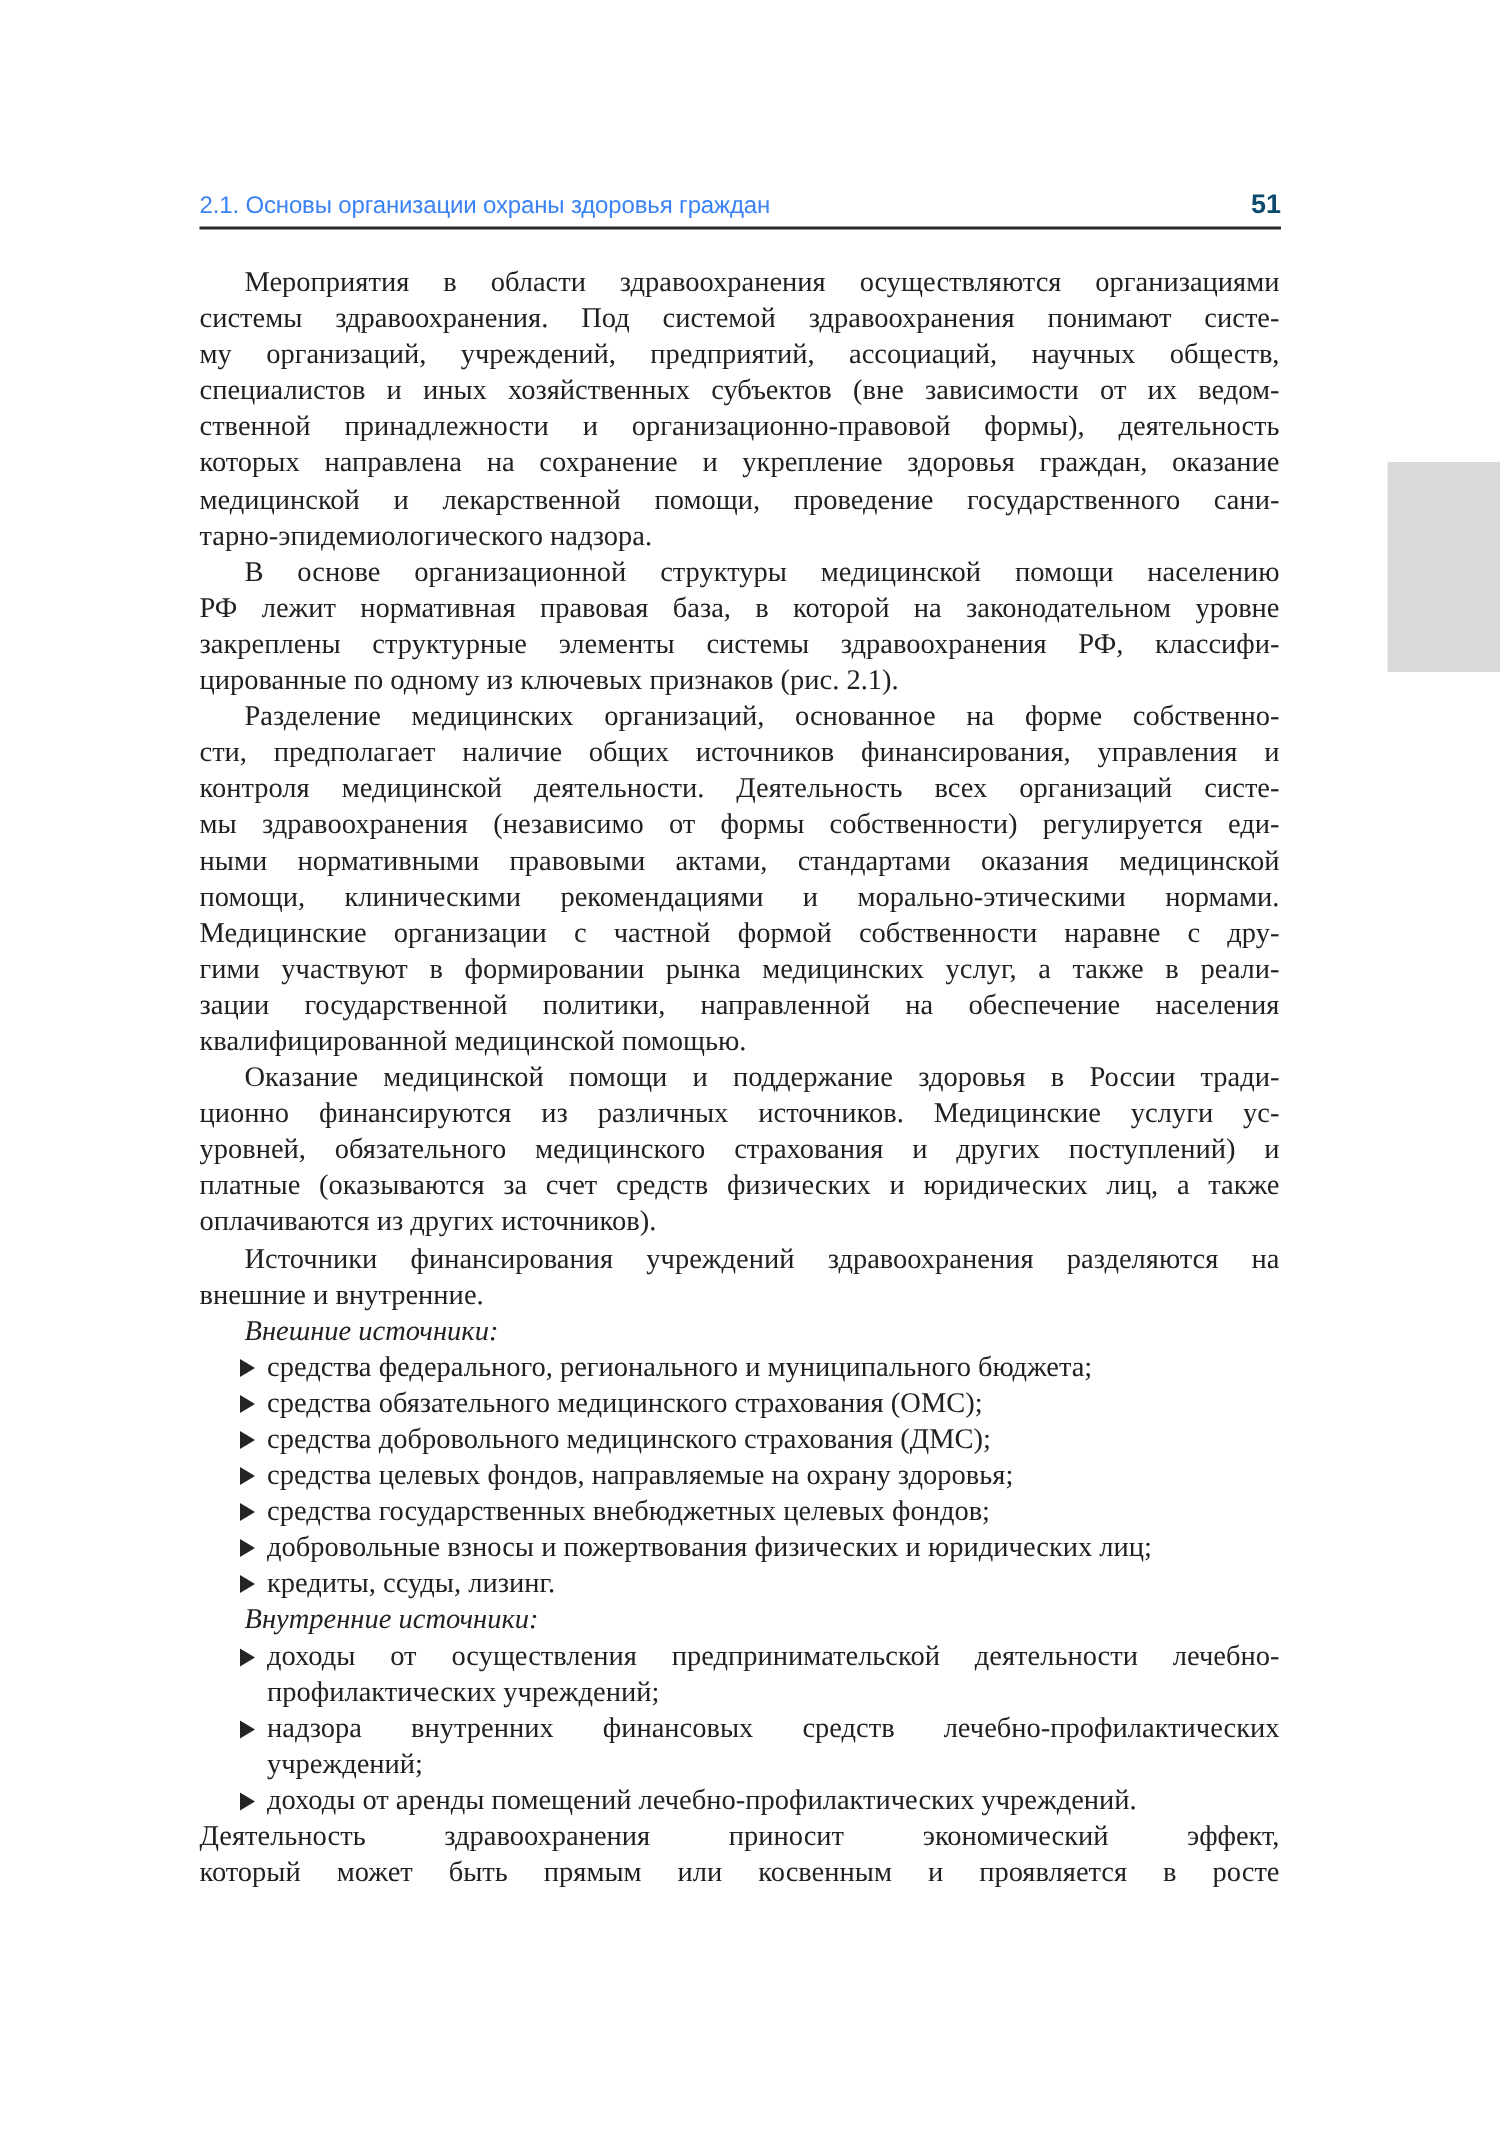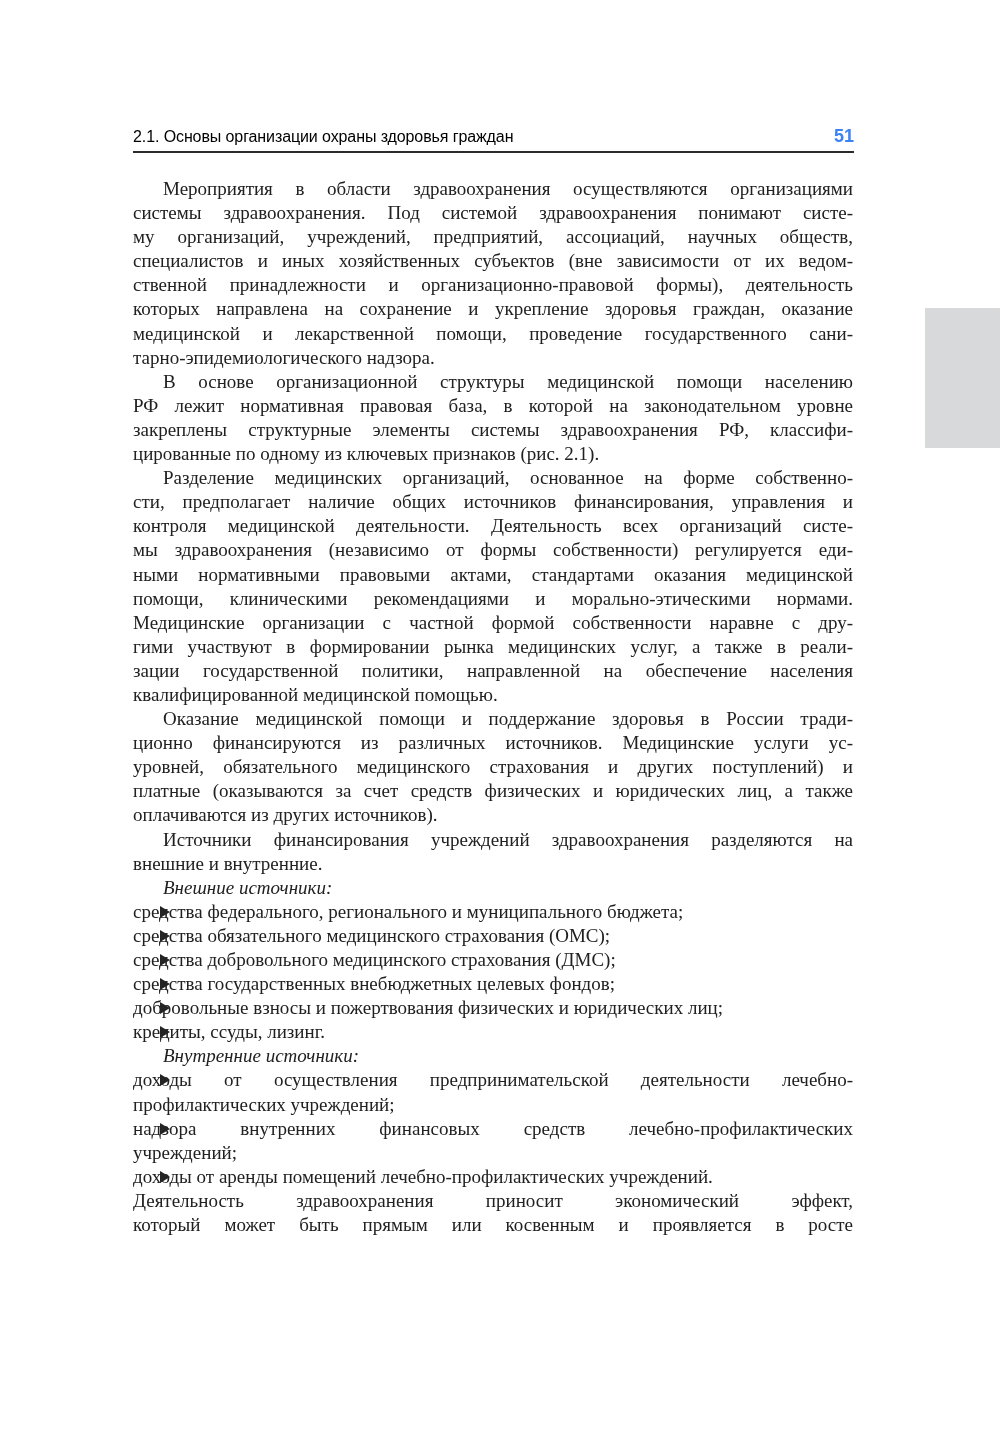--- a/index.html
+++ b/index.html
@@ -24,21 +24,21 @@
     font-family: "Liberation Sans", "DejaVu Sans", sans-serif;
   }
   .running-head .title {
     font-size: 16px;
     letter-spacing: -0.1px;
     color: #3c3c3c;
   }
   .running-head .pageno {
     font-size: 18px;
     font-weight: bold;
-    color: #3b82f6;
+    color: #0c4a6e;
   }
   .head-rule {
     position: absolute;
     left: 133px;
     top: 151px;
     width: 721px;
     height: 2px;
     background: #2b2b2b;
   }
   
@@ -66,39 +66,39 @@
   .line.jl {
     white-space: normal;
     text-align-last: justify;
   }
   .para .line.first { text-indent: 30px; }
   .list-heading {
     font-style: italic;
     margin-left: 30px;
   }
   .bullet-item { position: relative; }
-  .bullet-lines { }
+  .bullet-lines { margin-left: 45px; }
   .tri {
     position: absolute;
     left: 27px;
     top: 6px;
     width: 0;
     height: 0;
     border-left: 10px solid #242424;
     border-top: 6px solid transparent;
     border-bottom: 6px solid transparent;
   }
 </style>
 </head>
 <body>
 
 <div class="page" style="color: rgb(33, 33, 33);">
 
   <div class="running-head">
-    <span class="title" style="color: #000000;">2.1. Основы организации охраны здоровья граждан</span>
+    <span class="title" style="color: #3b82f6;">2.1. Основы организации охраны здоровья граждан</span>
     <span class="pageno">51</span>
   </div>
 
   <div class="head-rule" style="background: rgb(43, 43, 43);"></div>
 
   <div class="edge-tab" style="background: rgb(216, 217, 219);"></div>
 
   <main class="page-body">
       <div class="para">
         <div class="line jl first">Мероприятия в области здравоохранения осуществляются организациями</div>
@@ -154,20 +154,26 @@
       </div>
       <div class="bullet-item">
         <span class="tri"></span>
         <div class="bullet-lines">
           <div class="line">средства добровольного медицинского страхования (ДМС);</div>
         </div>
       </div>
       <div class="bullet-item">
         <span class="tri"></span>
         <div class="bullet-lines">
+          <div class="line">средства целевых фондов, направляемые на охрану здоровья;</div>
+        </div>
+      </div>
+      <div class="bullet-item">
+        <span class="tri"></span>
+        <div class="bullet-lines">
           <div class="line">средства государственных внебюджетных целевых фондов;</div>
         </div>
       </div>
       <div class="bullet-item">
         <span class="tri"></span>
         <div class="bullet-lines">
           <div class="line">добровольные взносы и пожертвования физических и юридических лиц;</div>
         </div>
       </div>
       <div class="bullet-item">

